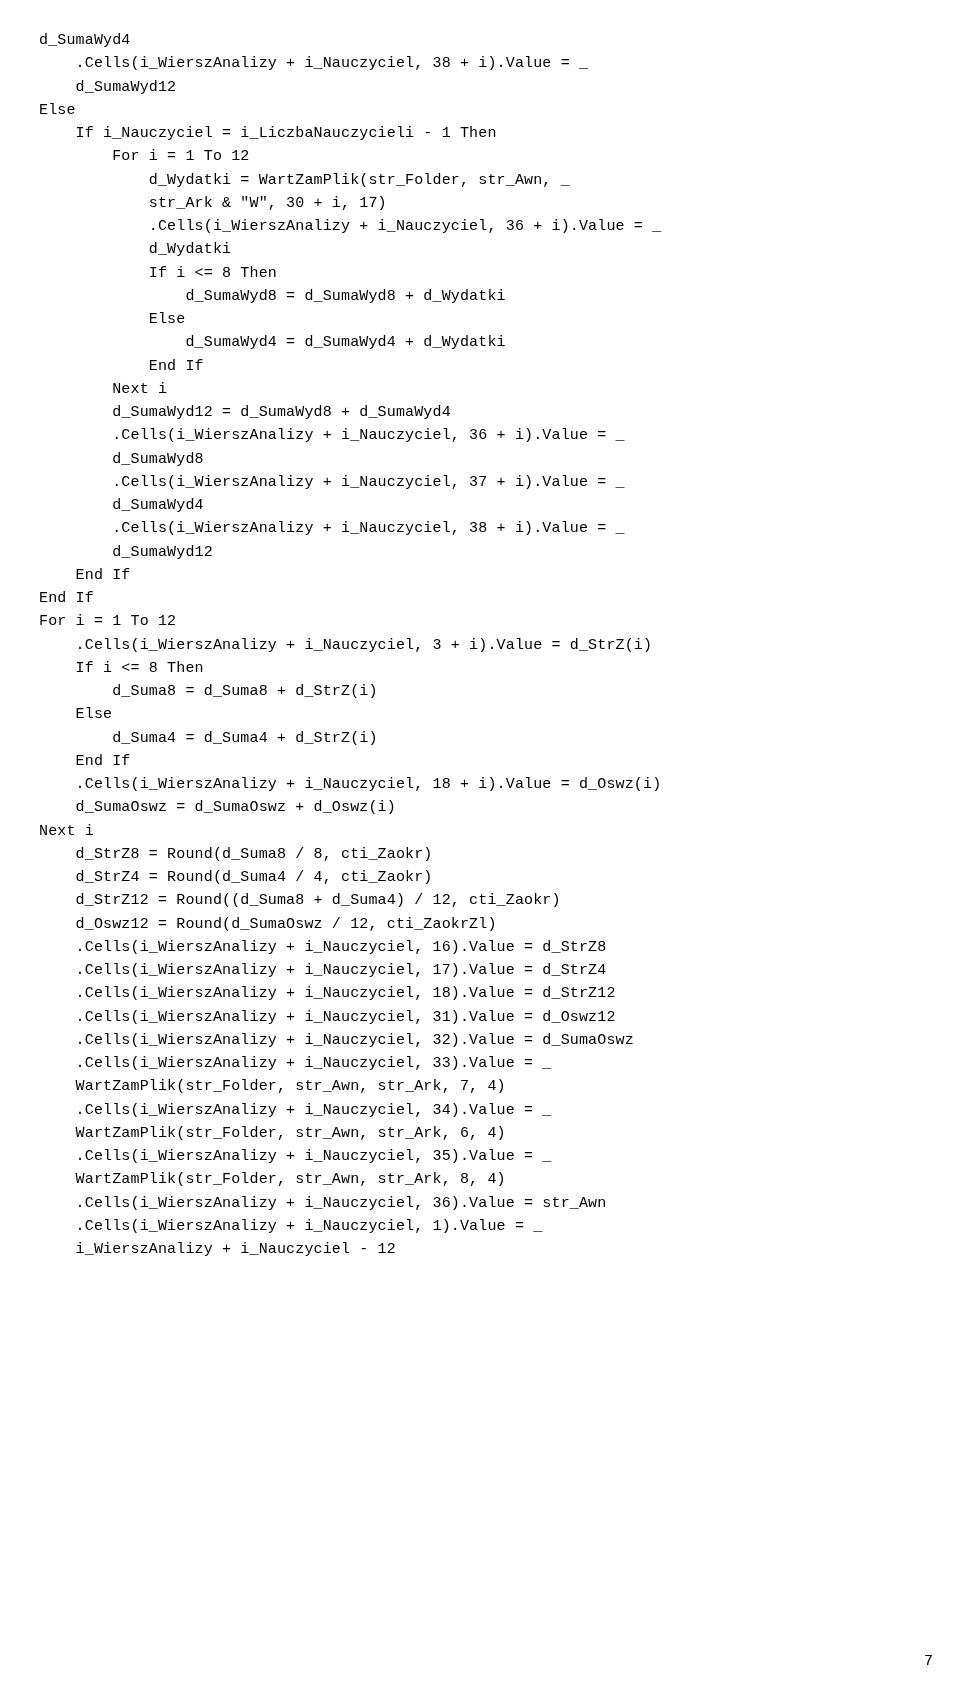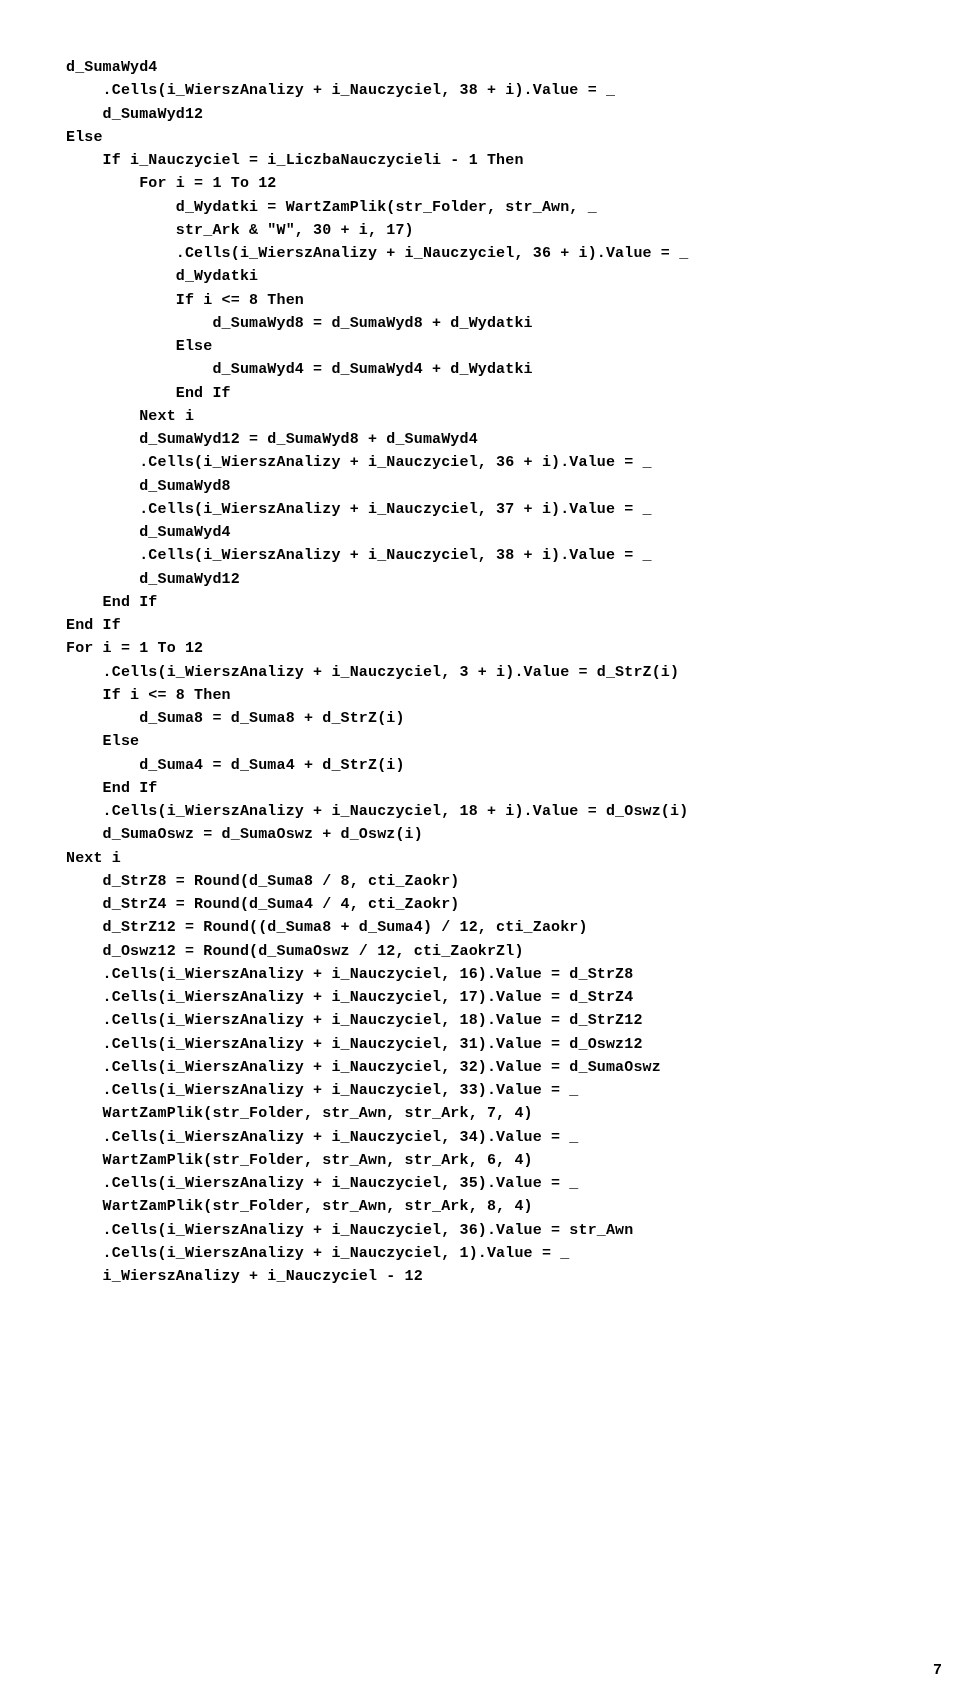--- a/index.html
+++ b/index.html
@@ -1,19 +1,18 @@
 <!DOCTYPE html>
 <html><head>
   <meta charset="utf-8">
   <style>
     * {
-      margin: 12px;
+      margin: 3px;
       padding: 0;
       box-sizing: border-box;
-      font-weight: bold;
     }
     body {
       background: #ffffff;
       font-family: 'Courier New', Courier, monospace;
       font-size: 15px;
       color: #000000;
       width: 960px;
       min-height: 1687px;
       padding: 20px 30px 40px 30px;
       position: relative;

